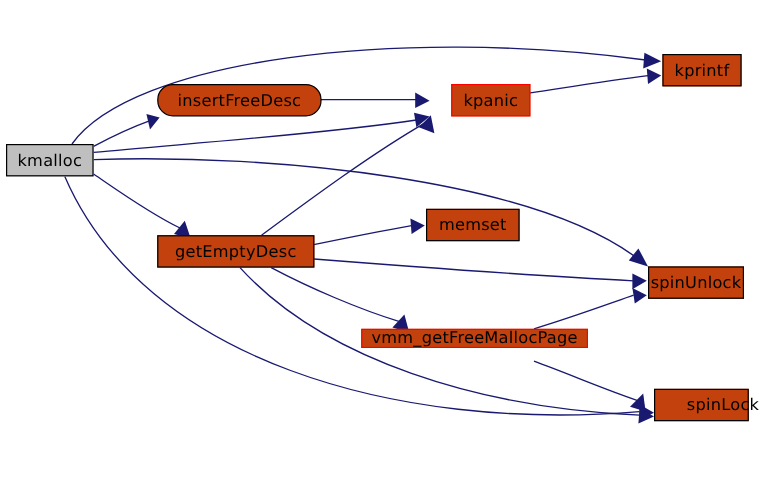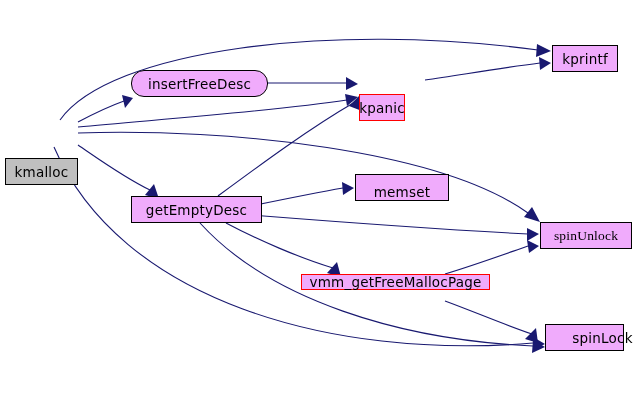--- a/index.html
+++ b/index.html
@@ -1,22 +1,22 @@
 <!DOCTYPE html>
 <html><head>
 <meta charset="utf-8">
 <style>
   html,body{margin:0;padding:0;background:#ffffff;}
   body{width:637px;height:407px;position:relative;overflow:hidden;
        font-family:"DejaVu Sans","Liberation Sans",sans-serif;}
   #canvas{position:absolute;left:0;top:0;width:637px;height:407px;}
   .node{position:absolute;box-sizing:border-box;display:flex;align-items:center;
-        justify-content:center;background:#f0abfc;border:1px solid #000000;
+        justify-content:center;background:#c2410c;border:1px solid #000000;
         font-size:13.5px;color:#000000;letter-spacing:0.2px;white-space:nowrap;}
-  .node.root{background:#bfbfbf;border-color:#000000;margin-top:38px;}
+  .node.root{background:#bfbfbf;border-color:#000000;}
   .node.highlight{border:1px solid #ff0000;}
   svg{position:absolute;left:0;top:0;overflow:visible;}
   .edge{fill:none;stroke:#191970;stroke-width:1.1px;}
   .arrow{fill:#191970;stroke:none;}
 </style>
 </head>
 <body>
 
 <div id="canvas">
 
@@ -99,37 +99,37 @@
   </svg>
 
   <div class="node root" style="left:5px;top:120px;width:73px;height:27px;">
     <span>kmalloc</span>
   </div>
 
   <div class="node" style="left:131px;top:70px;width:137px;height:27px;border-radius:13px;">
     <span>insertFreeDesc</span>
   </div>
 
-  <div class="node highlight" style="left:359px;top:70px;width:46px;height:27px;margin-top:24px;">
+  <div class="node highlight" style="left:376px;top:70px;width:66px;height:27px;">
     <span>kpanic</span>
   </div>
 
   <div class="node" style="left:552px;top:45px;width:66px;height:27px;">
     <span>kprintf</span>
   </div>
 
   <div class="node" style="left:131px;top:196px;width:131px;height:27px;">
     <span>getEmptyDesc</span>
   </div>
 
-  <div class="node" style="left:355px;top:174px;width:94px;height:27px;align-items:flex-end;">
+  <div class="node" style="left:355px;top:174px;width:78px;height:27px;">
     <span>memset</span>
   </div>
 
-  <div class="node" style="left:540px;top:222px;width:92px;height:27px;font-family:Liberation Serif, serif;">
+  <div class="node" style="left:540px;top:222px;width:80px;height:27px;">
     <span>spinUnlock</span>
   </div>
 
   <div class="node highlight" style="left:301px;top:274px;width:189px;height:16px;">
     <span>vmm_getFreeMallocPage</span>
   </div>
 
   <div class="node" style="left:545px;top:324px;width:79px;height:27px;padding-left:36px;">
     <span>spinLock</span>
   </div>

